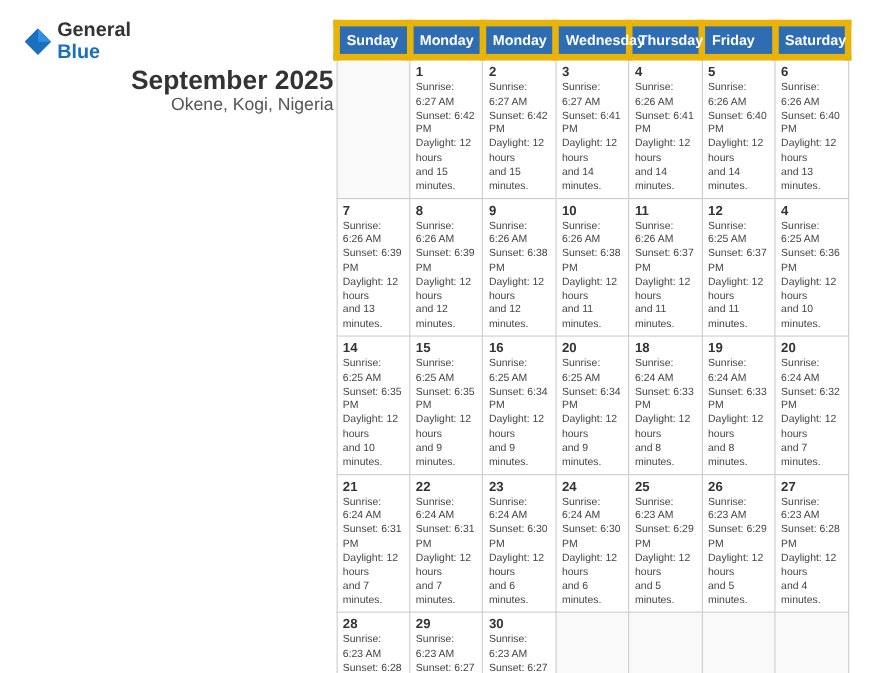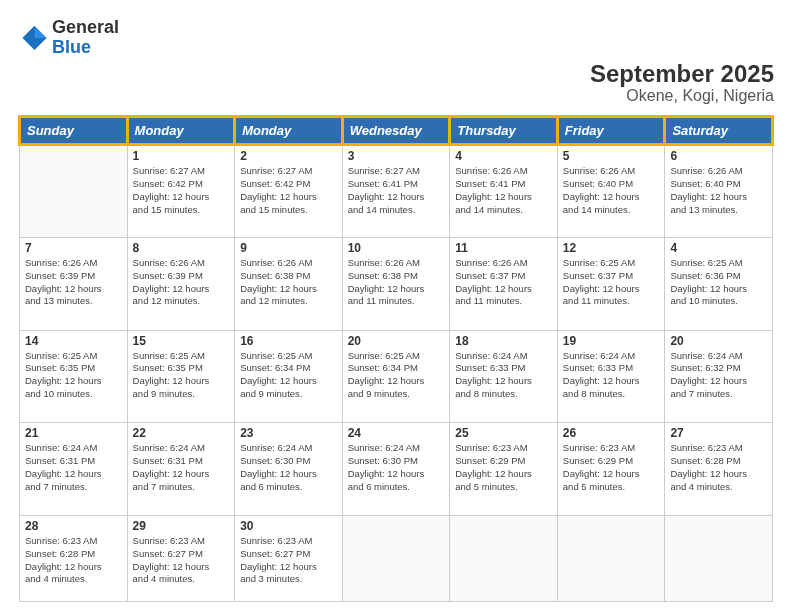--- a/index.html
+++ b/index.html
@@ -8,21 +8,20 @@
       height: 612px;
       font-family: Arial, sans-serif;
       background: #fff;
       overflow: hidden;
     }
     .page {
       width: 792px;
       height: 612px;
       padding: 18px 18px 10px 18px;
       display: flex;
-      flex-direction: column;
     }
     .header {
       display: flex;
       justify-content: space-between;
       align-items: flex-start;
       margin-bottom: 10px;
     }
     .logo {
       display: flex;
       align-items: center;
@@ -69,22 +68,21 @@
       width: 100%;
       table-layout: fixed;
     }
     .calendar th {
       background-color: #2e6db4;
       color: #fff;
       text-align: left;
       padding: 5px 6px;
       font-size: 13px;
       font-weight: bold;
-      border: 3px solid #eab308;
-      font-style: italic;
+      border: 6px solid #eab308;
     }
     .calendar td {
       vertical-align: top;
       border: 1px solid #ccc;
       padding: 3px 5px;
       font-size: 10px;
       color: #333;
       height: 80px;
     }
     .day-num {

